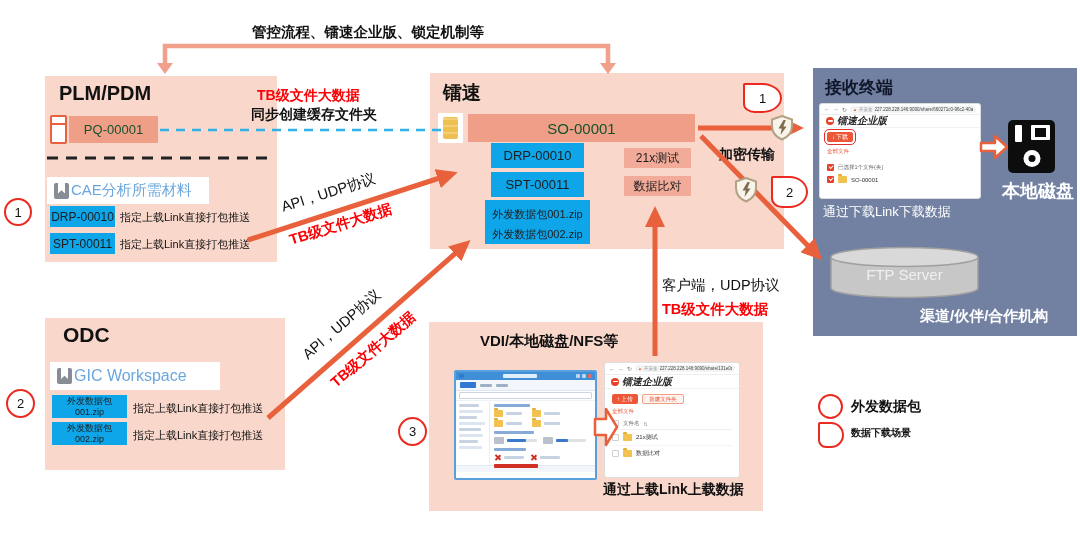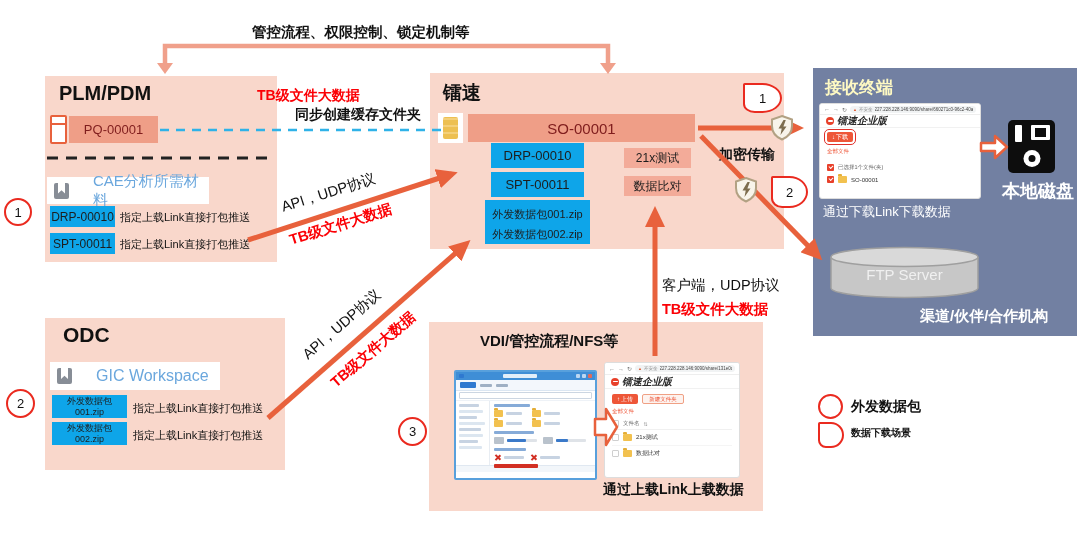--- a/index.html
+++ b/index.html
@@ -2,33 +2,33 @@
 <html><head>
 <meta charset="utf-8">
 <style>
   html,body{margin:0;padding:0;background:#fff;}
   .canvas{position:relative;width:1080px;height:533px;background:#fff;overflow:hidden;
           font-family:"Liberation Sans","DejaVu Sans",sans-serif;color:#111;}
   .abs{position:absolute;}
   .box{position:absolute;background:#f9d7cb;z-index:1;}
   .panel{position:absolute;background:#7280a2;z-index:1;}
   .bar{position:absolute;display:flex;align-items:center;justify-content:center;z-index:3;}
-  .bar.dark{background:#ef9e87;color:#7f1d1d;}
+  .bar.dark{background:#ef9e87;color:#14532d;}
   .bar.light{background:#0ea5e9;color:#1d1d1d;}
   .bar.task{background:#f3ab99;color:#1d1d1d;}
   .lbl{position:absolute;white-space:nowrap;z-index:4;}
   .red{color:#fb0005;font-weight:700;}
   .bold{font-weight:700;}
   .circle-badge{position:absolute;width:28px;height:28px;background:#fff;border:2px solid #ea2a1f;
      border-radius:50%;display:flex;align-items:center;justify-content:center;font-size:13px;color:#111;z-index:6;box-sizing:border-box;}
   .d-badge{position:absolute;background:#fff;border:2px solid #ea2a1f;border-radius:2px 58% 58% 35%;
      display:flex;align-items:center;justify-content:center;font-size:13px;color:#111;z-index:6;box-sizing:border-box;}
   svg.overlay{position:absolute;left:0;top:0;z-index:5;pointer-events:none;}
   
-  .chip{position:absolute;background:#fff;display:flex;align-items:center;gap:24px;padding-left:7px;z-index:3;box-sizing:border-box;}
+  .chip{position:absolute;background:#fff;display:flex;align-items:center;gap:2px;padding-left:7px;z-index:3;box-sizing:border-box;}
   .bm-icon{width:15px;height:16px;background:#878d96;border-radius:2px;position:relative;flex:0 0 auto;}
   .bm-icon::after{content:"";position:absolute;left:4px;top:0;width:7px;height:11px;background:#fff;
      clip-path:polygon(0 0,100% 0,100% 100%,50% 70%,0 100%);}
   .blue-text{color:#6ba7dd;}
   
   .doc-icon{position:absolute;background:#fff;border:2px solid #e8613c;border-radius:2px;box-sizing:border-box;z-index:3;}
   .doc-icon::after{content:"";position:absolute;left:0;right:0;top:6px;border-top:2px solid #e8613c;}
   .folder-chip{position:absolute;background:#fff;display:flex;align-items:center;justify-content:center;z-index:3;}
   .folder-big{width:15px;height:22px;background:#edc052;border-radius:2px;
      background-image:repeating-linear-gradient(0deg,#edc052 0 5px,#f4d07a 5px 7px);}
@@ -95,39 +95,39 @@
   .f-ring{position:absolute;left:50%;bottom:6px;transform:translateX(-50%);width:17px;height:17px;background:#fff;border-radius:50%;}
   .f-ring::after{content:"";position:absolute;left:5px;top:5px;width:7px;height:7px;background:#0d0d0d;border-radius:50%;}
   .legend-circle{position:absolute;width:25px;height:25px;border:2px solid #ea2a1f;border-radius:50%;background:#fff;box-sizing:border-box;z-index:4;}
   .legend-d{position:absolute;width:26px;height:26px;border:2px solid #ea2a1f;border-radius:2px 58% 58% 35%;background:#fff;box-sizing:border-box;z-index:4;}
 </style>
 </head>
 <body>
 
 <div class="canvas">
 
-  <div class="lbl bold" style="left:252px;top:23px;font-size:14.5px;">管控流程、权限控制、锁定机制等</div>
+  <div class="lbl bold" style="left:252px;top:23px;font-size:14.5px;">管控流程、镭速企业版、锁定机制等</div>
 
   <div class="box" style="left:45px;top:76px;width:232px;height:186px;">
     <div class="lbl bold" style="left:14px;top:6px;font-size:20px;">PLM/PDM</div>
     <div class="doc-icon" style="left:5px;top:39px;width:17px;height:29px;"></div>
     <div class="bar dark" style="left:24px;top:40px;width:89px;height:27px;font-size:13px;">PQ-00001</div>
     <div class="chip" style="left:2px;top:101px;width:162px;height:27px;">
       <span class="bm-icon"></span>
       <span class="blue-text" style="font-size:15px;">CAE分析所需材料</span>
     </div>
     <div class="bar light" style="left:5px;top:130px;width:65px;height:21px;font-size:12px;">DRP-00010</div>
     <div class="lbl" style="left:75px;top:134px;font-size:11px;">指定上载Link直接打包推送</div>
     <div class="bar light" style="left:5px;top:157px;width:65px;height:21px;font-size:12px;">SPT-00011</div>
     <div class="lbl" style="left:75px;top:161px;font-size:11px;">指定上载Link直接打包推送</div>
   </div>
   <div class="circle-badge" style="left:4px;top:198px;">1</div>
 
   <div class="lbl red" style="left:257px;top:87px;font-size:14px;">TB级文件大数据</div>
-  <div class="lbl" style="left:251px;top:106px;font-size:14px;font-weight:600;margin-left:44px;">同步创建缓存文件夹</div>
+  <div class="lbl" style="left:251px;top:106px;font-size:14px;font-weight:600;">同步创建缓存文件夹</div>
 
   <div class="box" style="left:430px;top:73px;width:354px;height:176px;">
     <div class="lbl bold" style="left:13px;top:7px;font-size:19px;">镭速</div>
     <div class="folder-chip" style="left:8px;top:40px;width:25px;height:30px;">
       <span class="folder-big"></span>
     </div>
     <div class="bar dark" style="left:38px;top:41px;width:227px;height:28px;font-size:15px;">SO-00001</div>
     <div class="bar light" style="left:61px;top:70px;width:93px;height:25px;font-size:13px;">DRP-00010</div>
     <div class="bar light" style="left:61px;top:99px;width:93px;height:25px;font-size:13px;">SPT-00011</div>
     <div class="bar light" style="left:55px;top:127px;width:105px;height:28px;font-size:11px;">外发数据包001.zip</div>
@@ -159,21 +159,21 @@
     <div class="lbl" style="left:88px;top:83px;font-size:11px;">指定上载Link直接打包推送</div>
     <div class="bar light" style="left:7px;top:104px;width:75px;height:23px;flex-direction:column;font-size:9px;line-height:1.15;">
       <span>外发数据包</span>
       <span>002.zip</span>
     </div>
     <div class="lbl" style="left:88px;top:110px;font-size:11px;">指定上载Link直接打包推送</div>
   </div>
   <div class="circle-badge" style="left:6px;top:389px;width:29px;height:29px;">2</div>
 
   <div class="box" style="left:429px;top:322px;width:334px;height:189px;">
-    <div class="lbl bold" style="left:51px;top:10px;font-size:15px;">VDI/管控流程/NFS等</div>
+    <div class="lbl bold" style="left:51px;top:10px;font-size:15px;">VDI/本地磁盘/NFS等</div>
   </div>
   <div class="circle-badge" style="left:398px;top:417px;width:29px;height:29px;">3</div>
 
   <div class="explorer" style="left:454px;top:370px;width:143px;height:110px;">
     <div class="ex-title">
       <span class="ex-btn" style="background:#2f79d0;width:5px;"></span>
       <span class="tpill"></span>
       <span class="ex-btn"></span>
         <span class="ex-btn"></span>
         <span class="ex-btn close"></span>
@@ -298,21 +298,21 @@
       <div class="mb-row" style="height:15px;">
         <span class="cb off"></span>
         <span class="folder-ico"></span>
         <span class="mb-row-text">数据比对</span>
       </div>
     </div>
   </div>
   <div class="lbl bold" style="left:603px;top:481px;font-size:14px;">通过上载Link上载数据</div>
 
   <div class="panel" style="left:813px;top:68px;width:264px;height:268px;">
-    <div class="lbl bold" style="left:12px;top:8px;font-size:17px;color:#fef9c3;">接收终端</div>
+    <div class="lbl bold" style="left:12px;top:8px;font-size:17px;color:#0f172a;">接收终端</div>
     <div class="lbl" style="left:10px;top:135px;font-size:13px;color:#fff;font-weight:500;">通过下载Link下载数据</div>
     <div class="lbl bold" style="left:189px;top:111px;font-size:18px;color:#fff;">本地磁盘</div>
     <div class="lbl bold" style="left:107px;top:239px;font-size:15px;color:#fff;">渠道/伙伴/合作机构</div>
     <svg class="abs" style="left:15px;top:178px;" width="153" height="54" viewBox="0 0 153 54">
       <path d="M3,11 v31 a73.5,9.5 0 0 0 147,0 v-31" fill="#c7c7c7" stroke="#9f9f9f" stroke-width="1.5"></path>
       <ellipse cx="76.5" cy="11" rx="73.5" ry="9.5" fill="#d9d9d9" stroke="#9f9f9f" stroke-width="1.5"></ellipse>
       <text x="76.5" y="34" text-anchor="middle" font-size="15" fill="#f0f0f0">FTP Server</text>
     </svg>
   </div>
 

